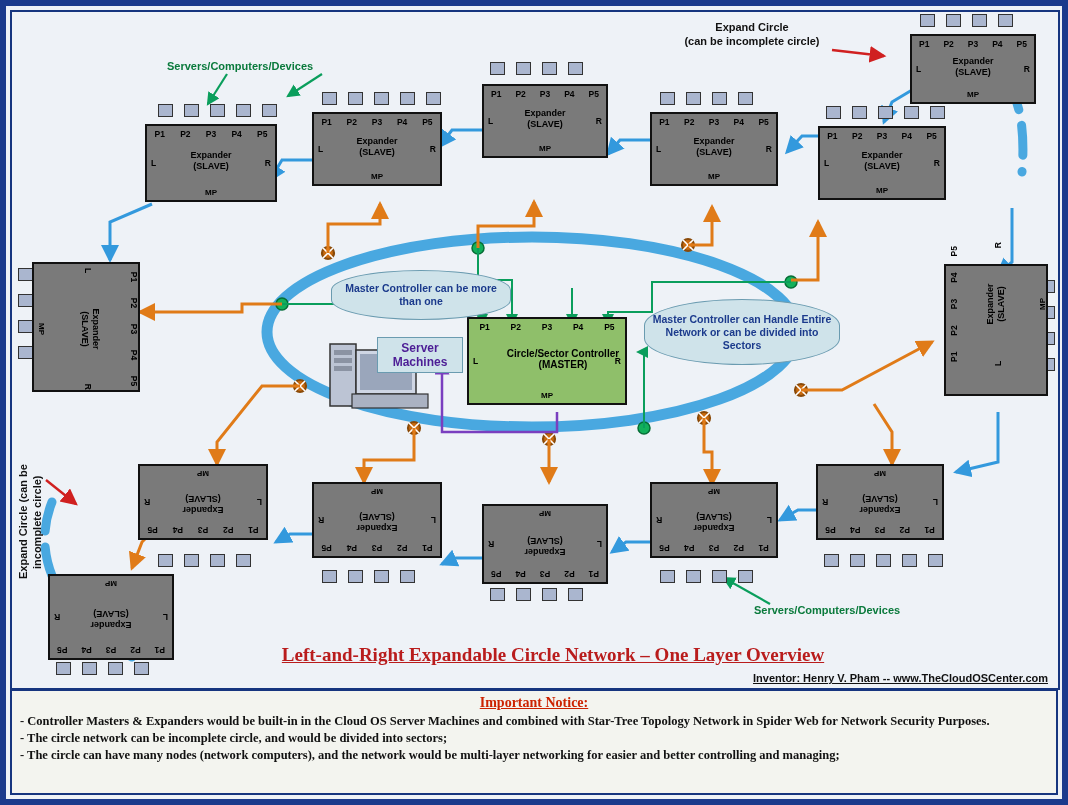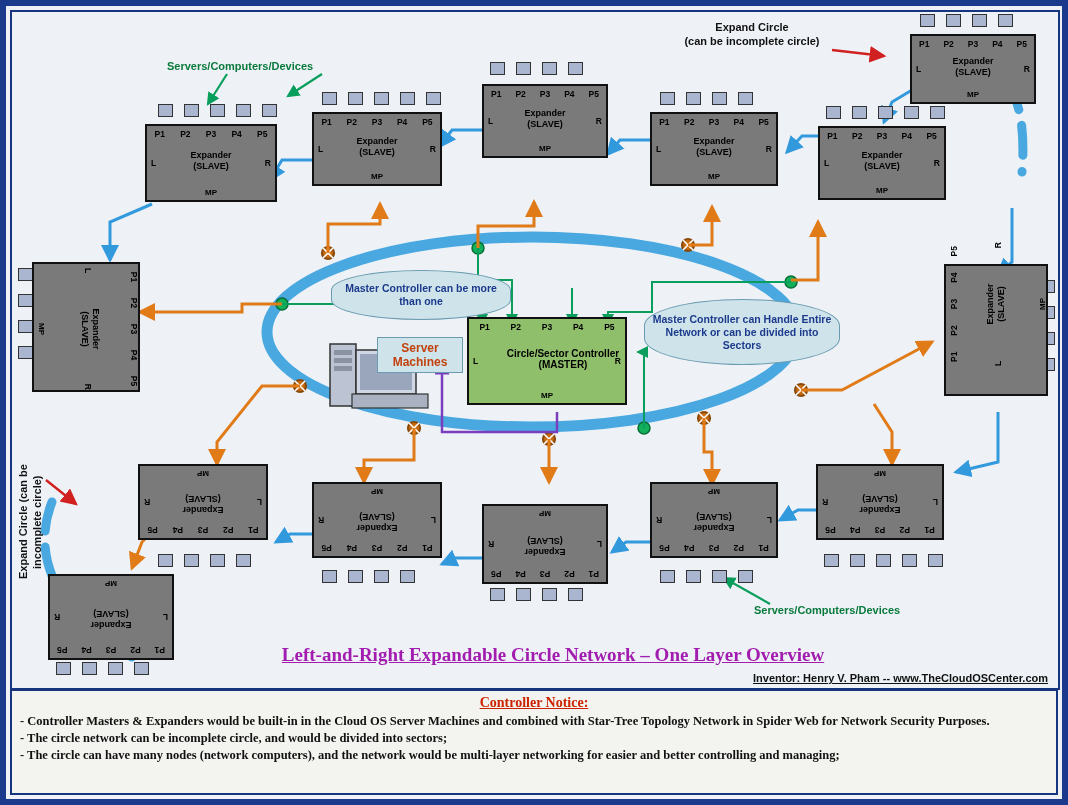--- a/index.html
+++ b/index.html
@@ -75,29 +75,29 @@
   }
   .lbl{
     position:absolute;font-size:11px;font-weight:bold;color:#111;
   }
   .lbl.green{color:#0a7a3c;}
   .vert{
     writing-mode:vertical-rl;transform:rotate(180deg);
   }
   .serverbox{
     position:absolute;
-    font-size:12px;font-weight:bold;color:#c2410c;
+    font-size:12px;font-weight:bold;color:#4c1d95;
     background:#cfe3ea;border:1px solid #6a9bb0;
     text-align:center;line-height:14px;padding:3px 5px;
   }
   
   #diagram-title{
     position:absolute;left:0;right:0;bottom:22px;text-align:center;
     font-family:"Liberation Serif", serif;
-    font-size:19px;font-weight:bold;color:#a21caf;
+    font-size:19px;font-weight:bold;color:#b91c1c;
     text-decoration:underline;
     padding-left:36px;
   }
   #inventor{
     position:absolute;right:10px;bottom:4px;
     font-size:11px;font-weight:bold;color:#111;
     text-decoration:underline;
   }
   
   #notice{
@@ -590,20 +590,20 @@
     <div class="lbl vert" style="left:4px;top:440px;height:140px;line-height:14px;text-align:center;">
       <span>Expand Circle</span>
       <span>(can be incomplete circle)</span>
     </div>
 
     <div id="diagram-title">Left-and-Right Expandable Circle Network – One Layer Overview</div>
     <div id="inventor">Inventor: Henry V. Pham -- www.TheCloudOSCenter.com</div>
   </div>
 
   <div id="notice">
-    <div id="notice-title">Controller Notice:</div>
+    <div id="notice-title">Important Notice:</div>
     <ul>
       <li>- Controller Masters &amp; Expanders would be built-in in the Cloud OS Server Machines and combined with Star-Tree Topology Network in Spider Web for Network Security Purposes.</li>
       <li>- The circle network can be incomplete circle, and would be divided into sectors;</li>
       <li>- The circle can have many nodes (network computers), and the network would be multi-layer networking for easier and better controlling and managing;</li>
     </ul>
   </div>
 </div>
 
 </body></html>

